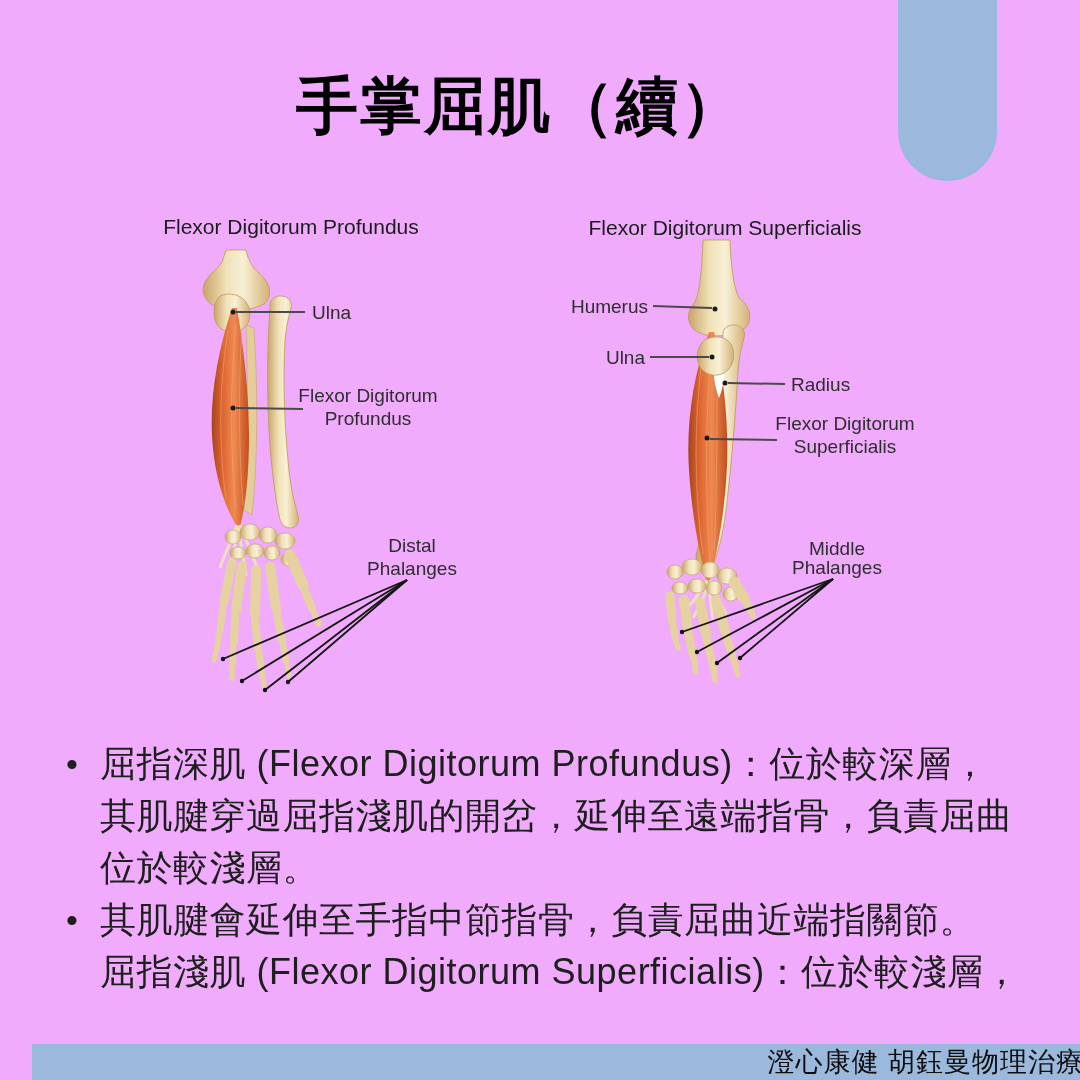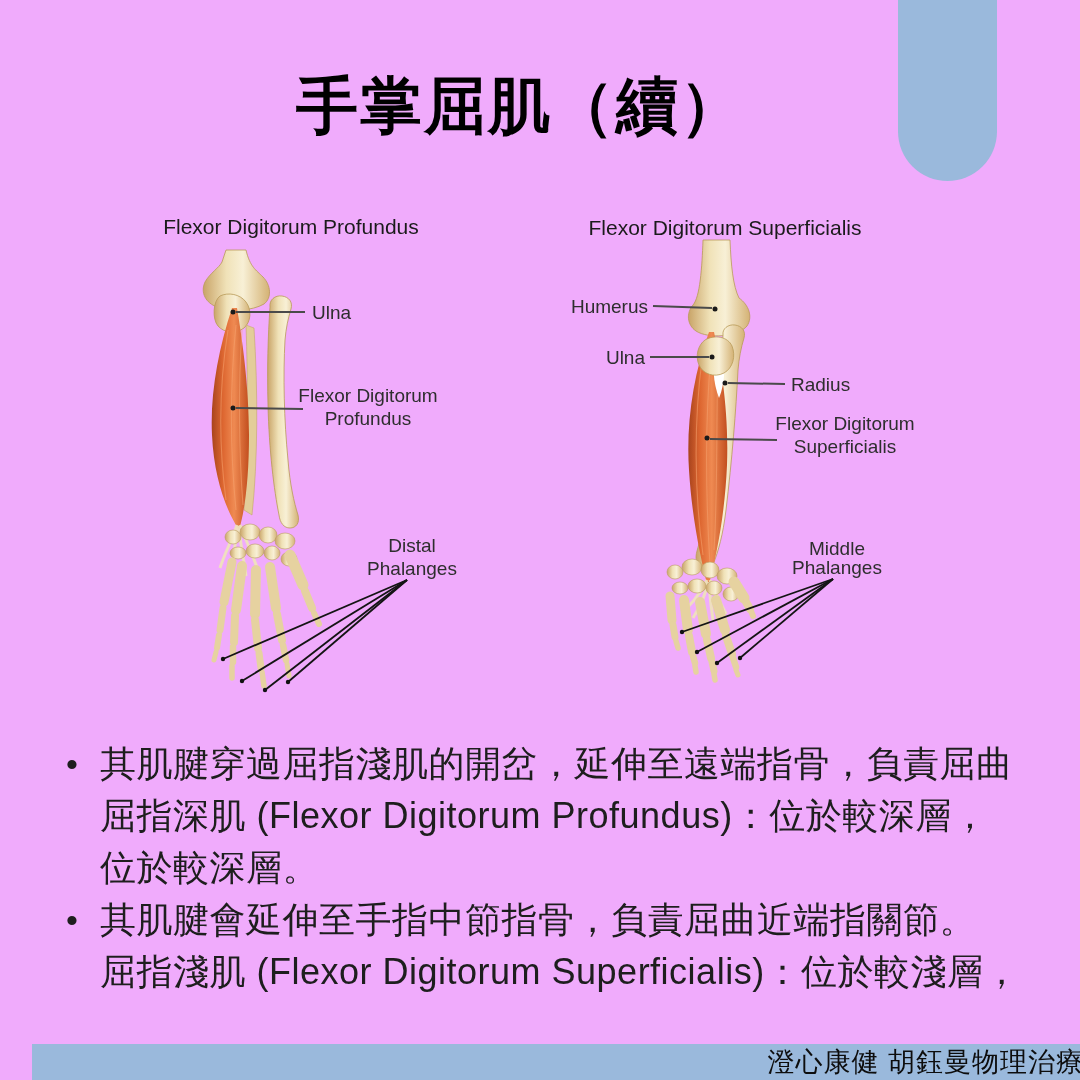--- a/index.html
+++ b/index.html
@@ -285,23 +285,23 @@
         <circle cx="157" cy="453" r="2.2" fill="#111"></circle>
         <circle cx="180" cy="448" r="2.2" fill="#111"></circle>
       </g>
     </g>
   </svg>
 
   <ul class="bullets">
     <li class="bullet">
       <div class="bullet-marker">•</div>
       <div class="bullet-lines">
+        <div class="bullet-line">屈指深肌 (Flexor Digitorum Profundus)：位於較深層，</div>
         <div class="bullet-line">其肌腱穿過屈指淺肌的開岔，延伸至遠端指骨，負責屈曲</div>
-        <div class="bullet-line">屈指深肌 (Flexor Digitorum Profundus)：位於較深層，</div>
-        <div class="bullet-line">位於較深層。</div>
+        <div class="bullet-line">位於較淺層。</div>
       </div>
     </li>
     <li class="bullet">
       <div class="bullet-marker">•</div>
       <div class="bullet-lines">
         <div class="bullet-line">其肌腱會延伸至手指中節指骨，負責屈曲近端指關節。</div>
         <div class="bullet-line">屈指淺肌 (Flexor Digitorum Superficialis)：位於較淺層，</div>
       </div>
     </li>
   </ul>

